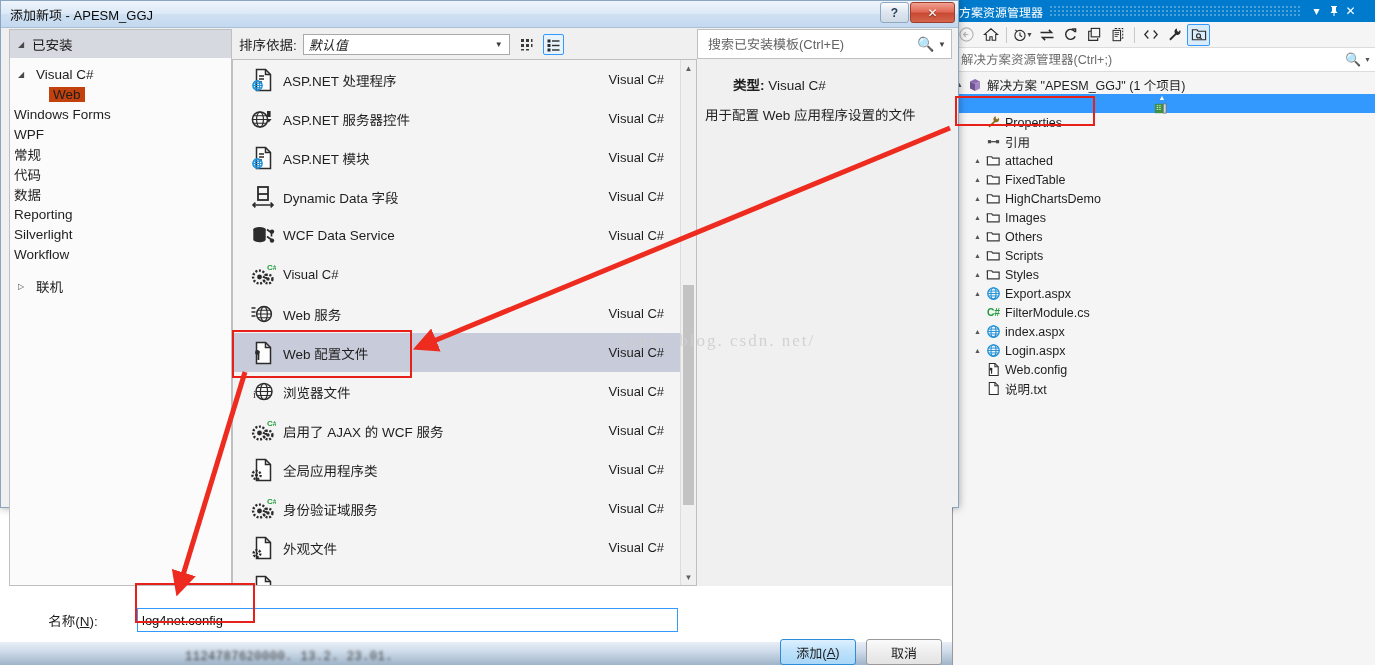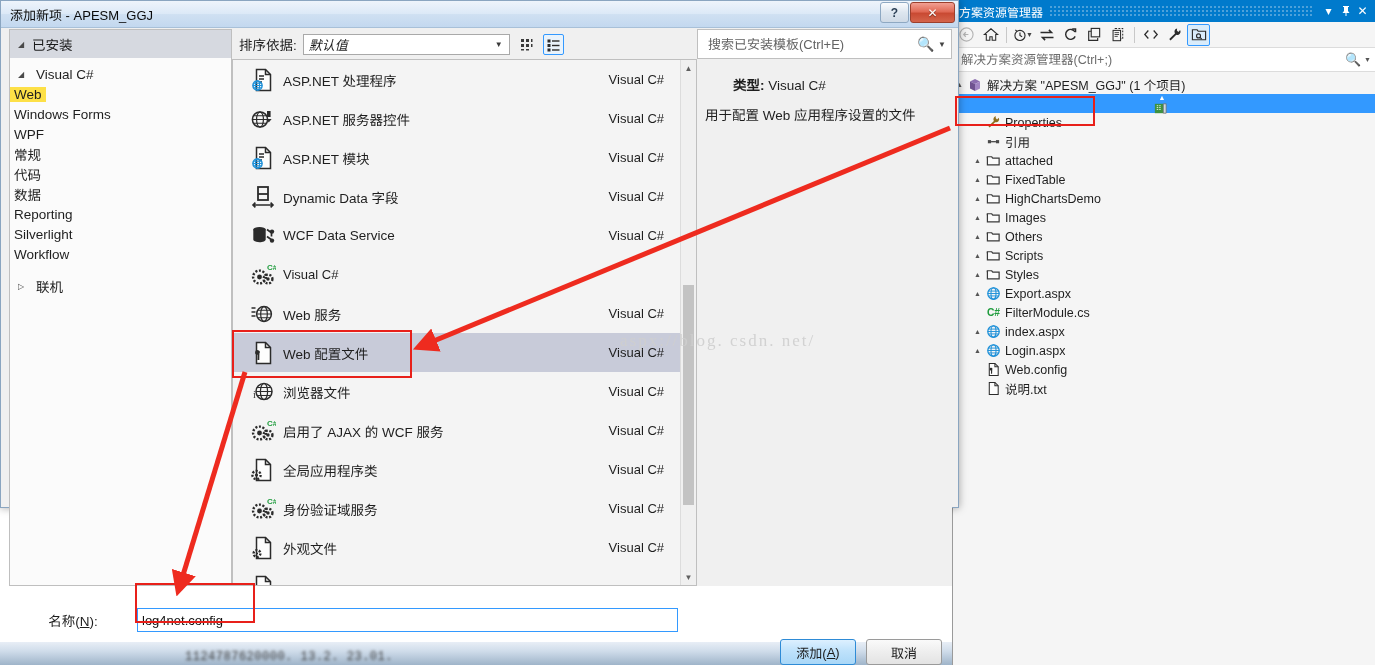--- a/index.html
+++ b/index.html
@@ -49,21 +49,21 @@
   
   #sol-explorer {
     position: absolute; left: 952px; top: 0; width: 423px; height: 665px;
     background: #f5f5f5;
     border-left: 1px solid #9a9a9a;
     display: flex; flex-direction: column;
   }
   .sol-titlebar {
     height: 22px; background: #007acc; color: #fff;
     display: flex; align-items: center;
-    padding: 0 4px 0 6px; font-size: 12px; position: relative; text-align: right;
+    padding: 0 16px 0 6px; font-size: 12px; position: relative; text-align: right;
   }
   .sol-title { white-space: nowrap; font-weight: normal; }
   .sol-dots {
     flex: 1; height: 12px; margin: 0 6px;
     background-image: radial-gradient(#5ba8dd 1px, transparent 1px);
     background-size: 4px 4px; opacity: .85;
   }
   .sol-tb-btn {
     width: 17px; height: 18px; display: flex; align-items: center;
     justify-content: center; color: #fff; font-size: 12px; cursor: pointer;
@@ -156,21 +156,21 @@
   .tree-exp {
     width: 22px; display: flex; align-items: center; justify-content: center;
     flex: none; font-size: 8px; color: #4a4a4a;
   }
   .tree-list { flex: 1; padding-top: 6px; }
   .tree-row {
     display: flex; align-items: center; height: 20px; font-size: 13.5px;
     white-space: nowrap; cursor: default;
   }
   .tree-row .tl { padding: 0 4px; }
-  .tree-row.sel .tl { background: #fde047; }
+  .tree-row.sel .tl { background: #c2410c; margin-left: 39px; }
   .lvl2 { padding-left: 48px; }
 
   
   .sortbar {
     position: absolute; left: 231px; top: 1px; width: 465px; height: 30px;
     display: flex; align-items: center; gap: 6px; padding-left: 7px;
   }
   .sortbar-lbl { font-size: 13.5px; color: #1b1b1b; white-space: nowrap; }
   .combo {
     width: 207px; height: 21px; background: #fff; border: 1px solid #a9a9a9;

